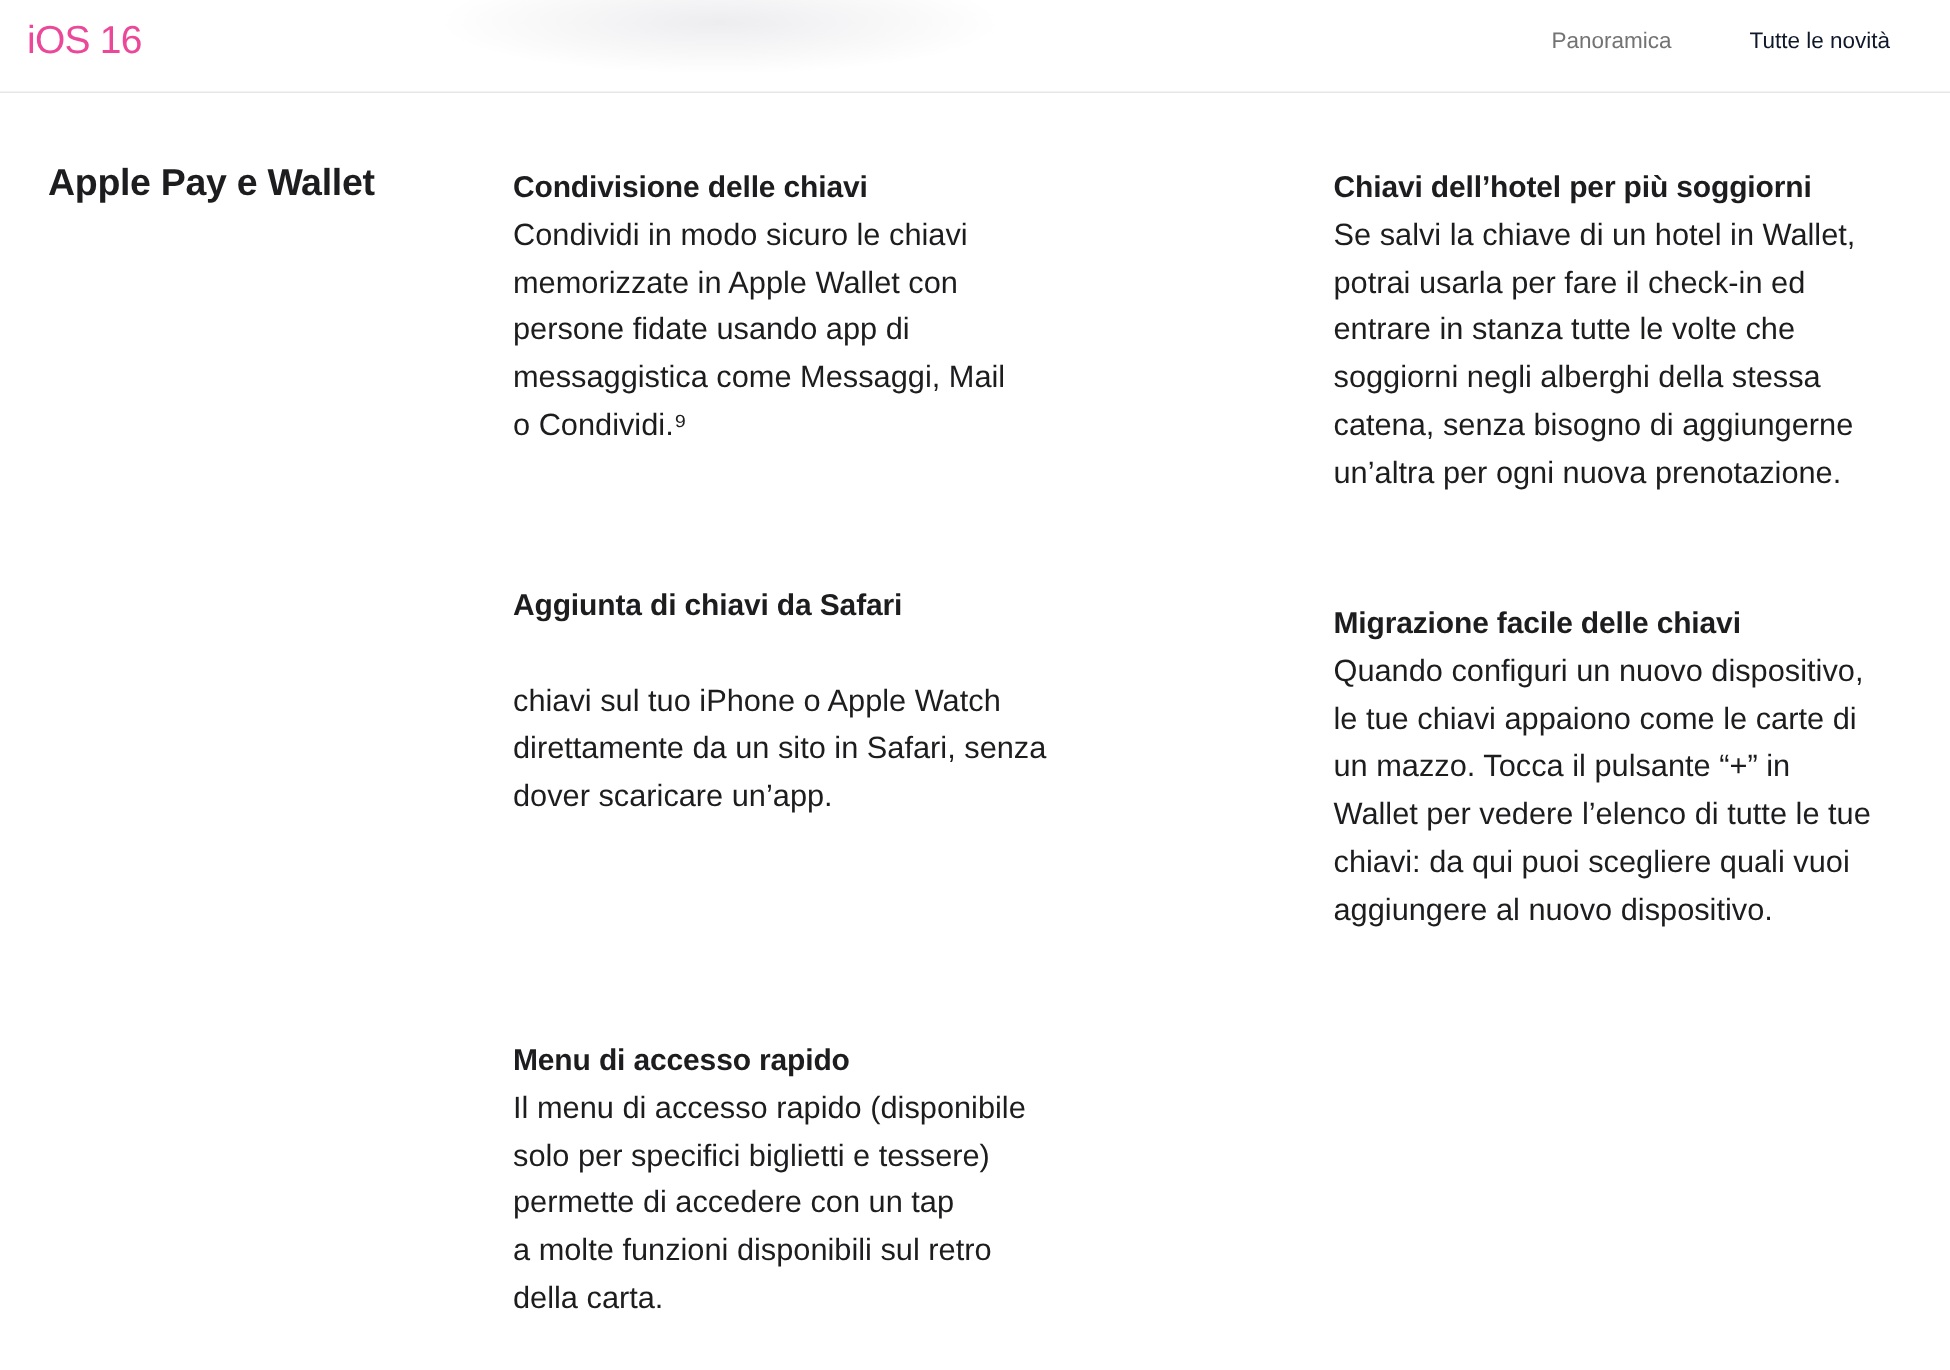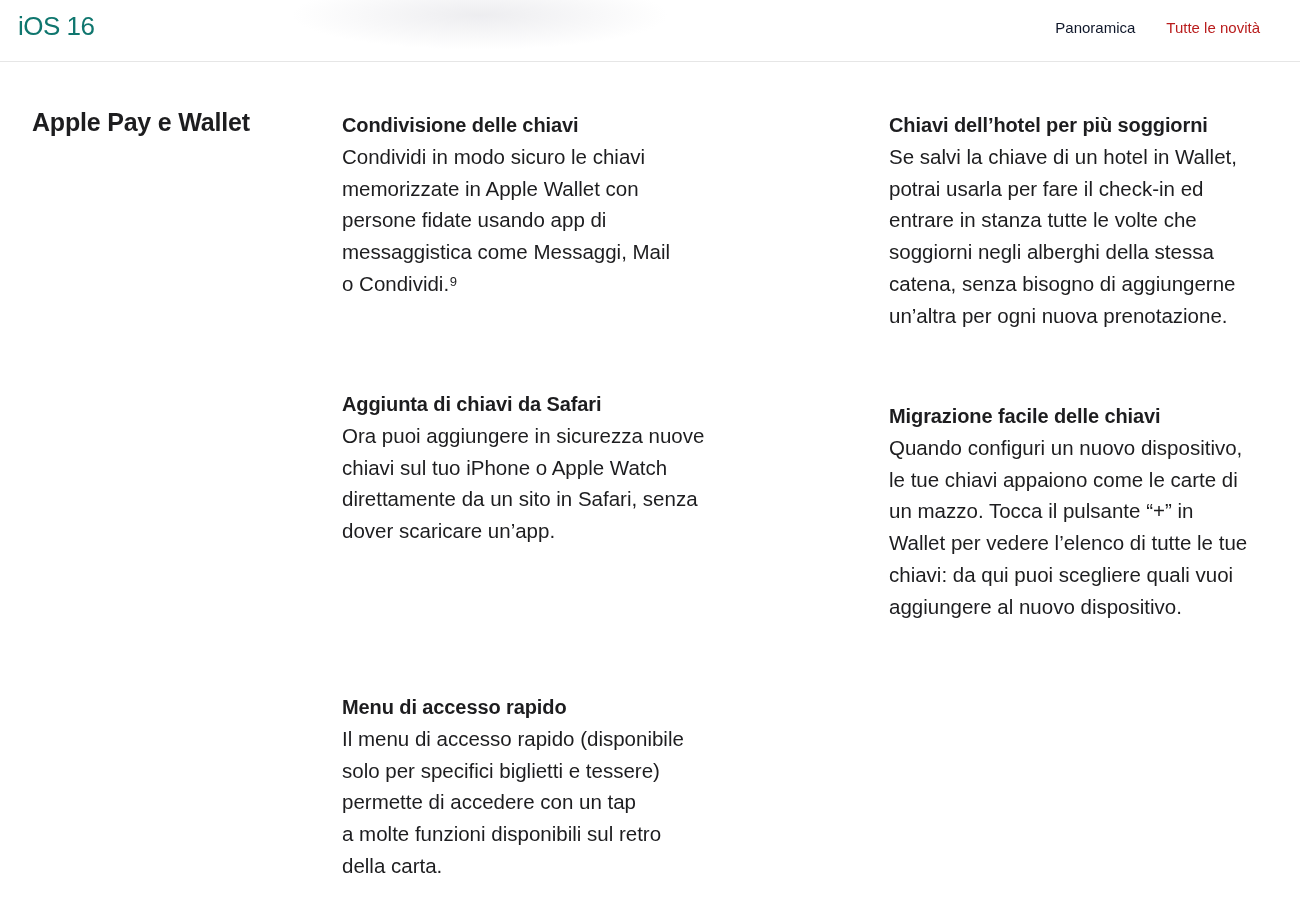--- a/index.html
+++ b/index.html
@@ -2,25 +2,25 @@
 <html><head>
 <meta charset="utf-8">
 <style>
   html, body { margin:0; padding:0; background:#ffffff; }
   body { width:1300px; height:913px; overflow:hidden; position:relative;
          font-family:"Liberation Sans", "DejaVu Sans", sans-serif; color:#1d1d1f; }
   .navbar { position:absolute; left:0; top:0; width:1300px; height:61px;
             border-bottom:1px solid #e6e6e6; background:#fff; }
   .navbar .glow { position:absolute; left:290px; top:-20px; width:380px; height:70px;
             background:radial-gradient(ellipse at center, rgba(235,235,238,0.9) 0%, rgba(255,255,255,0) 70%); }
-  .brand { position:absolute; left:18px; top:11px; font-size:26px; font-weight:500; letter-spacing:-0.5px; color:#0f766e; }
+  .brand { position:absolute; left:18px; top:11px; font-size:26px; font-weight:500; letter-spacing:-0.5px; color:#ec4899; }
   .nav-links { position:absolute; right:40px; top:19px; display:flex; gap:31px; font-size:15px; }
   .nav-link { text-decoration:none; cursor:pointer; }
-  .nav-link.active { color:#0f172a; }
-  .nav-link.inactive { color:#b91c1c; }
+  .nav-link.active { color:#737373; }
+  .nav-link.inactive { color:#0f172a;margin-left:21px; }
   .section-title { position:absolute; left:32px; top:108px; font-size:25px; font-weight:600; color:#1d1d1f; letter-spacing:-0.2px;text-align:center; }
   .feature { position:absolute; width:400px; }
   .feature h3 { margin:0; font-size:20px; font-weight:700; line-height:32px; color:#1d1d1f; letter-spacing:-0.1px; }
   .feature p { margin:0; font-size:20.5px; line-height:31.7px; color:#1d1d1f; }
 </style>
 </head>
 <body>
 
 <div class="navbar">
   <div class="glow"></div>
@@ -52,21 +52,21 @@
     <span>entrare in stanza tutte le volte che</span><br>
     <span>soggiorni negli alberghi della stessa</span><br>
     <span>catena, senza bisogno di aggiungerne</span><br>
     <span>un’altra per ogni nuova prenotazione.</span>
   </p>
 </div>
 
 <div class="feature" style="left:342px; top:388px;">
   <h3>Aggiunta di chiavi da Safari</h3>
   <p>
-    <span>Ora puoi aggiungere in sicurezza nuove</span><br>
+    <br>
     <span>chiavi sul tuo iPhone o Apple Watch</span><br>
     <span>direttamente da un sito in Safari, senza</span><br>
     <span>dover scaricare un’app.</span>
   </p>
 </div>
 
 <div class="feature" style="left:889px; top:400px; width:410px;">
   <h3>Migrazione facile delle chiavi</h3>
   <p>
     <span>Quando configuri un nuovo dispositivo,</span><br>

